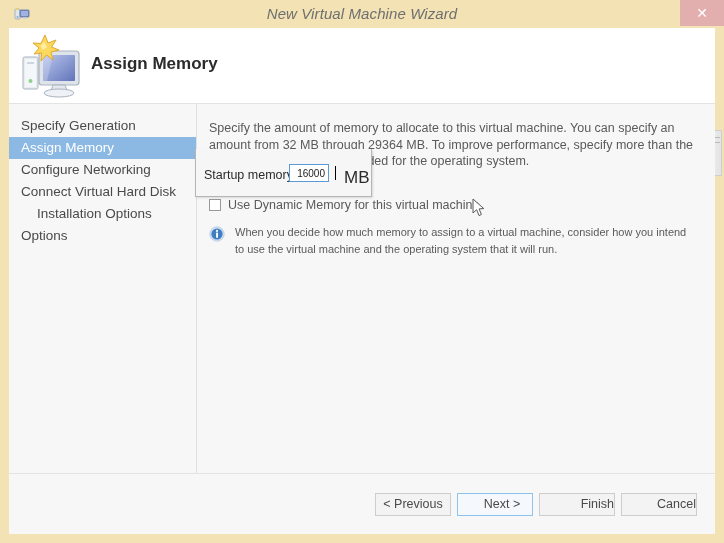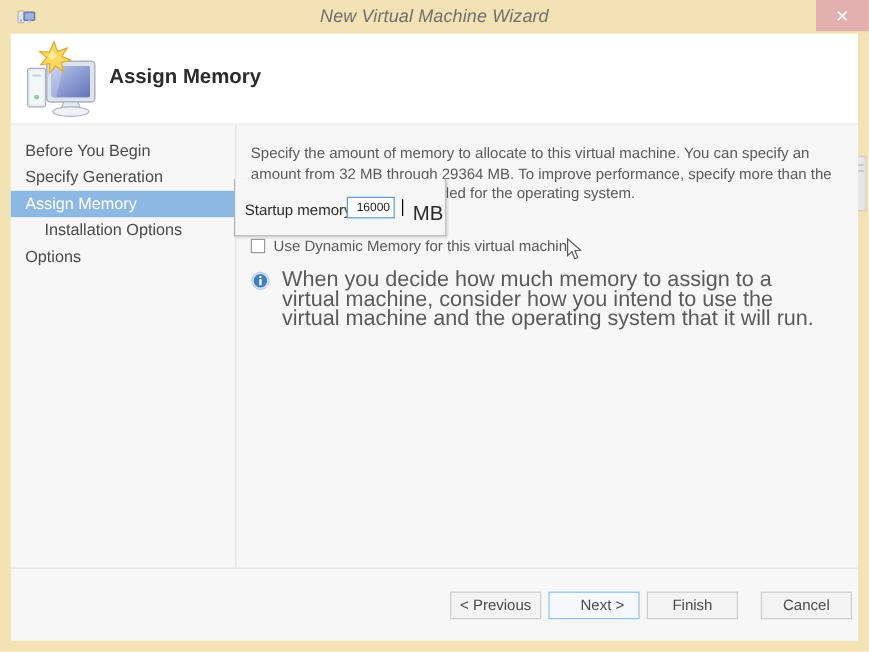--- a/index.html
+++ b/index.html
@@ -169,21 +169,21 @@
     left: 11px; top: 120px;
     width: 482px;
   }
   #note-icon {
     position: absolute;
     left: 0; top: 2px;
     width: 16px; height: 16px;
   }
   #note-text {
     margin-left: 26px;
-    font-size: 18px;
+    font-size: 11px;
     line-height: 16.5px;
     color: #5a5a5a;
   }
 
   
   #memory-popup {
     position: absolute;
     left: 195px; top: 149px;
     width: 177px; height: 48px;
     background: #f6f6f6;
@@ -251,22 +251,22 @@
     cursor: pointer;
     user-select: none;
   }
   .wbtn.focused {
     border: 1px solid #8ec2ef;
     background: #f5f9fd;
     padding-left: 14px;
   }
   #btn-previous { left: 366px; }
   #btn-next     { left: 448px; }
-  #btn-finish   { left: 530px; }
-  #btn-cancel   { left: 625px; }
+  #btn-finish   { left: 530px; text-align: right; }
+  #btn-cancel   { left: 612px; text-align: right; }
 
   
   #mouse-cursor {
     position: absolute;
     left: 472px; top: 198px;
     width: 14px; height: 20px;
     z-index: 40;
     pointer-events: none;
   }
 </style>
@@ -320,23 +320,24 @@
         <path d="M27 11 L30 16 L26 19 L23.5 15 Z" fill="#fdeea4"></path>
       </svg>
     </div>
     <div id="header-title">Assign Memory</div>
   </div>
 
   <div id="body-area">
 
     <div id="sidebar">
       <div id="nav-list">
-          <div class="nav-item">Before You Begin</div>
           <div class="nav-item">Specify Generation</div>
           <div class="nav-item selected">Assign Memory</div>
+          <div class="nav-item">Configure Networking</div>
+          <div class="nav-item">Connect Virtual Hard Disk</div>
           <div class="nav-item indent">Installation Options</div>
           <div class="nav-item">Options</div>
         </div>
     </div>
 
     <div id="content">
 
       <div id="intro-text">Specify the amount of memory to allocate to this virtual machine. You can specify an amount from 32 MB through 29364 MB. To improve performance, specify more than the minimum amount recommended for the operating system.</div>
 
       <div id="dyn-row">

